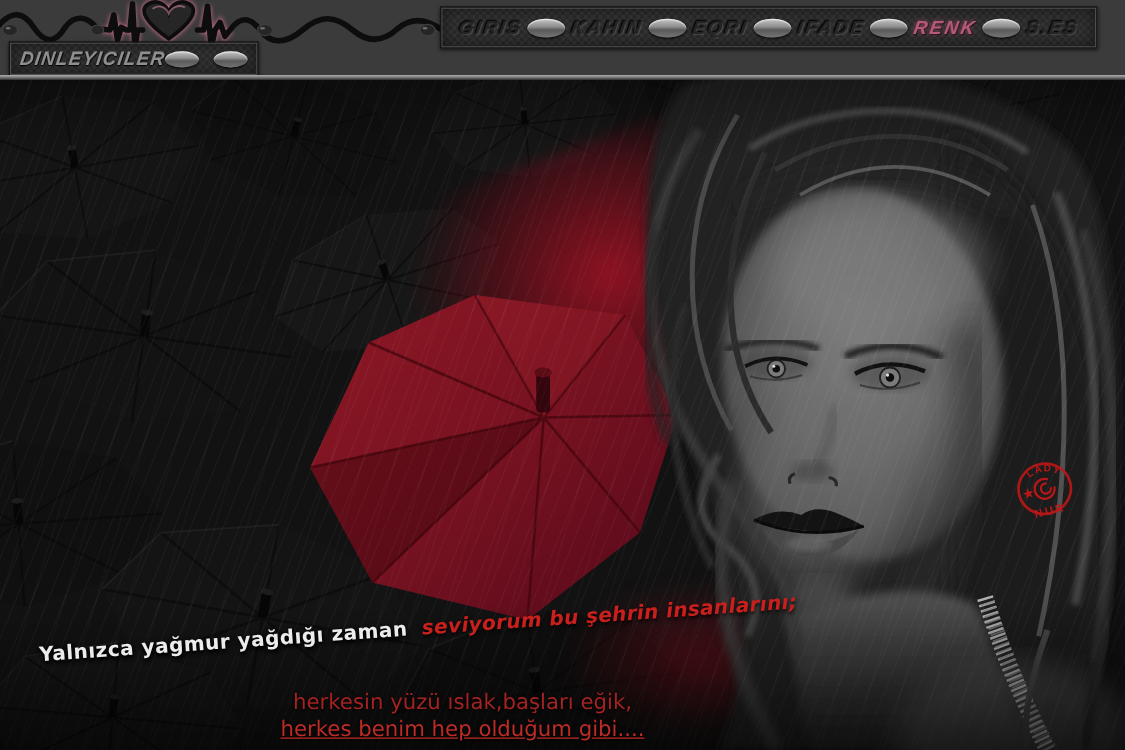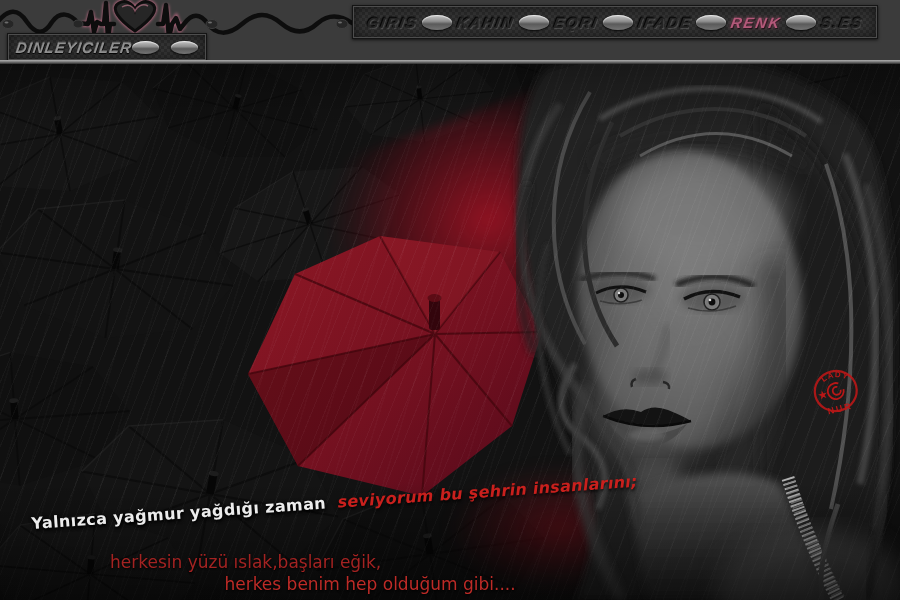--- a/index.html
+++ b/index.html
@@ -58,24 +58,24 @@
   .stamp text{font-family:"Liberation Sans",sans-serif;font-weight:bold;}
 
   
   .quote{position:absolute;inset:0;pointer-events:none;font-family:"DejaVu Sans",sans-serif;}
   .q1{position:absolute;left:32px;top:450px;width:580px;transform:rotate(-4deg);
       transform-origin:left bottom;font-size:16px;font-weight:bold;white-space:nowrap;}
   .q1 .w{color:#ececec;letter-spacing:.4px;
       text-shadow:0 2px 3px #000, 1px 1px 4px rgba(0,0,0,.95);}
   .q1 .r{color:#c9201d;font-style:italic;margin-left:6px;letter-spacing:.3px;
       text-shadow:0 2px 3px rgba(0,0,0,.85);}
-  .q2{position:absolute;left:110px;top:488px;width:520px;
+  .q2{position:absolute;left:110px;top:488px;width:520px;text-align:center;
       font-size:17px;color:#a32322;text-shadow:0 1px 2px #000;}
   .q3{position:absolute;left:110px;top:510px;width:520px;text-align:center;
-      font-size:17px;color:#bd2b27;text-shadow:0 1px 2px #000;}
+      font-size:17px;color:#bd2b27;text-shadow:0 1px 2px #000;text-decoration:underline;}
 </style>
 </head>
 <body>
 
 <div class="stage">
 
   <div class="header">
 
     <svg class="ekg" viewBox="0 0 360 46">
       <defs>

